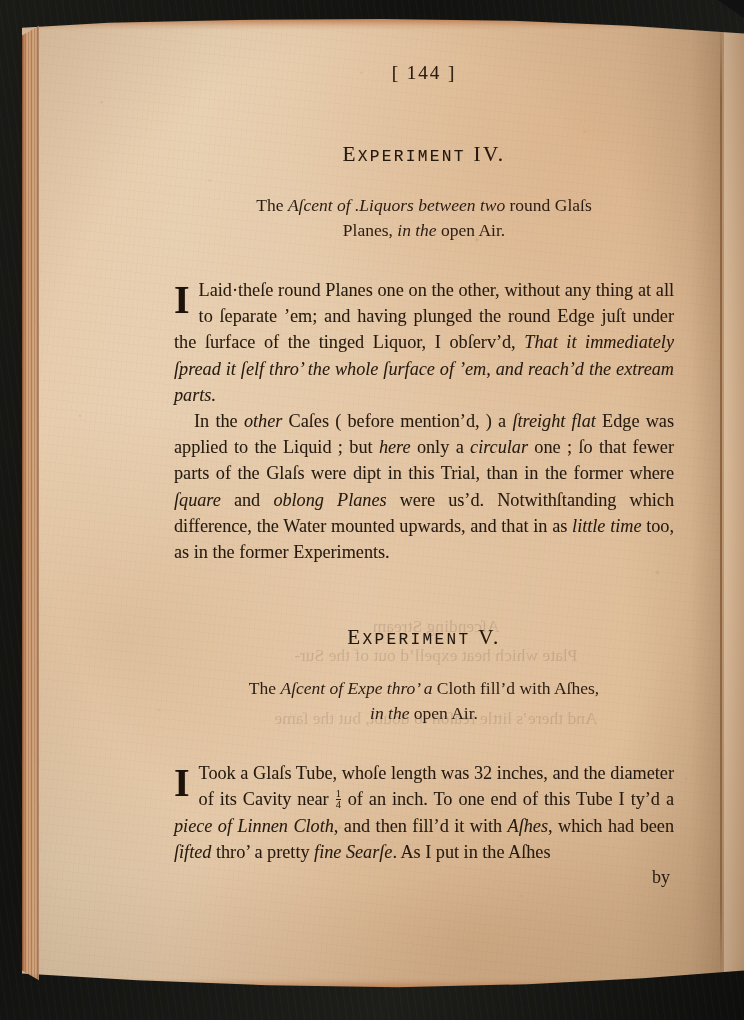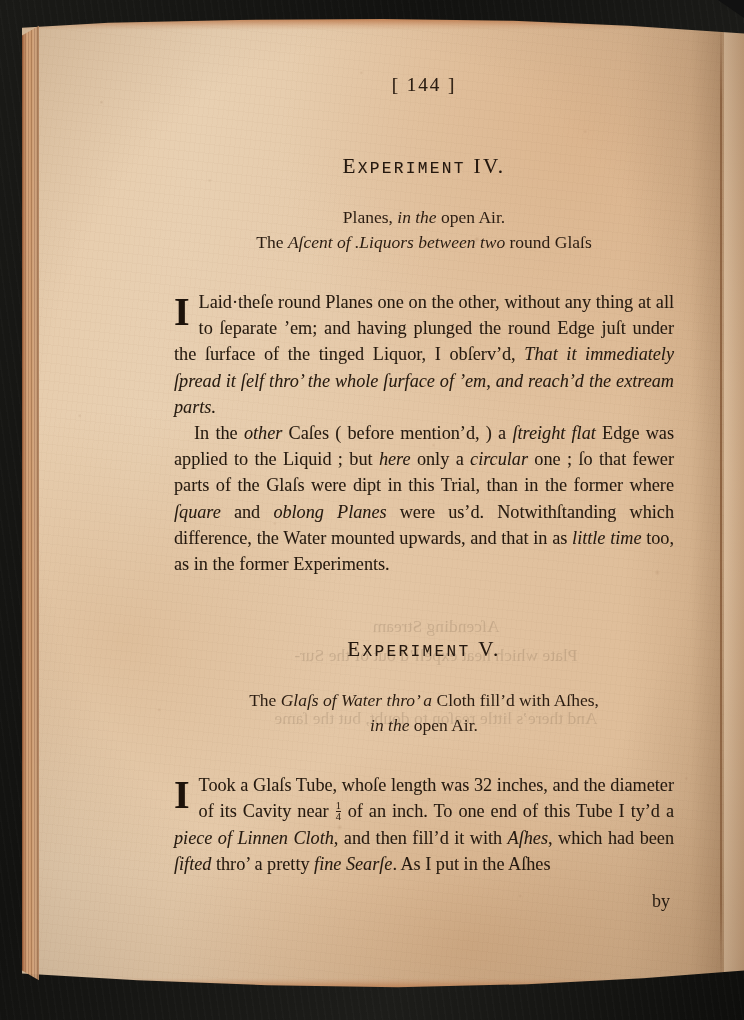--- a/index.html
+++ b/index.html
@@ -172,21 +172,21 @@
     font-size: 17.5px;
     line-height: 29px;
     text-align: center;
     font-family: "Liberation Serif", serif;
   }
 
   
   .typeblock {
     position: absolute;
     left: 174px;
-    top: 74px;
+    top: 62px;
     width: 500px;
     color: #241a11;
   }
 
   .folio {
     text-align: center;
     font-size: 19px;
     letter-spacing: 2px;
     color: #2a1d12;
     margin-bottom: 58px;
@@ -238,21 +238,21 @@
     color: #1d130b;
     font-family: "Liberation Serif", serif;
   }
 
   .gap-big  { height: 34px; }
   .gap-sec  { height: 60px; }
 
   .catchword {
     text-align: right;
     font-size: 18px;
-    margin-top: 14px;
+    margin-top: 2px;
     padding-right: 4px;
     color: #251a10;
   }
 
   
   .frac {
     display: inline-block;
     vertical-align: -0.28em;
     font-size: 0.56em;
     line-height: 1;
@@ -298,36 +298,36 @@
     <div>And there’s little reaſon to doubt, but the ſame</div>
   </div>
 
   <div class="typeblock">
 
     <div class="folio">[ 144 ]</div>
 
     <div class="exp-head"><span class="cap">E</span><span class="sc">XPERIMENT</span>&nbsp;<span class="cap">IV.</span></div>
 
     <div class="subhead">
+      <div><span>The </span><i>Aſcent of .Liquors between two</i><span> round Glaſs</span></div>
       <div><span>Planes, </span><i>in the</i><span> open Air.</span></div>
-      <div><span>The </span><i>Aſcent of .Liquors between two</i><span> round Glaſs</span></div>
     </div>
 
     <div class="gap-big"></div>
 
     <p class="para dropcap-para"><span class="dropcap">I</span><span>Laid·theſe round Planes one on the other, with­out any thing at all to ſeparate ’em; and ha­ving plunged the round Edge juſt under the ſurface of the tinged Liquor, I obſerv’d, </span><i>That it immediately ſpread it ſelf thro’ the whole ſurface of ’em, and reach’d the extream parts.</i></p>
 
     <p class="para indent"><span>In the </span><i>other</i><span> Caſes ( before mention’d, ) a </span><i>ſtreight flat</i><span> Edge was applied to the Liquid ; but </span><i>here</i><span> only a </span><i>circular</i><span> one ; ſo that fewer parts of the Glaſs were dipt in this Trial, than in the former where </span><i>ſquare</i><span> and </span><i>oblong Planes</i><span> were us’d. Notwithſtand­ing which difference, the Water mounted upwards, and that in as </span><i>little time</i><span> too, as in the former Expe­riments.</span></p>
 
     <div class="gap-sec"></div>
 
     <div class="exp-head"><span class="cap">E</span><span class="sc">XPERIMENT</span>&nbsp;<span class="cap">V.</span></div>
 
     <div class="subhead">
-      <div><span>The </span><i>Glaſs of Water thro’ a</i><span> Cloth fill’d with Aſhes,</span></div>
+      <div><span>The </span><i>Aſcent of Expe thro’ a</i><span> Cloth fill’d with Aſhes,</span></div>
       <div><i>in the</i><span> open Air.</span></div>
     </div>
 
     <div class="gap-big"></div>
 
     <p class="para dropcap-para"><span class="dropcap">I</span><span>Took a Glaſs Tube, whoſe length was 32 inches, and the diameter of its Cavity near </span><span class="frac"><span class="num">1</span><span class="den">4</span></span><span> of an inch. To one end of this Tube I ty’d a </span><i>piece of Linnen Cloth</i><span>, and then fill’d it with </span><i>Aſhes</i><span>, which had been </span><i>ſifted</i><span> thro’ a pretty </span><i>fine Searſe</i><span>. As I put in the Aſhes</span></p>
 
     <div class="catchword">by</div>
 
   </div>

